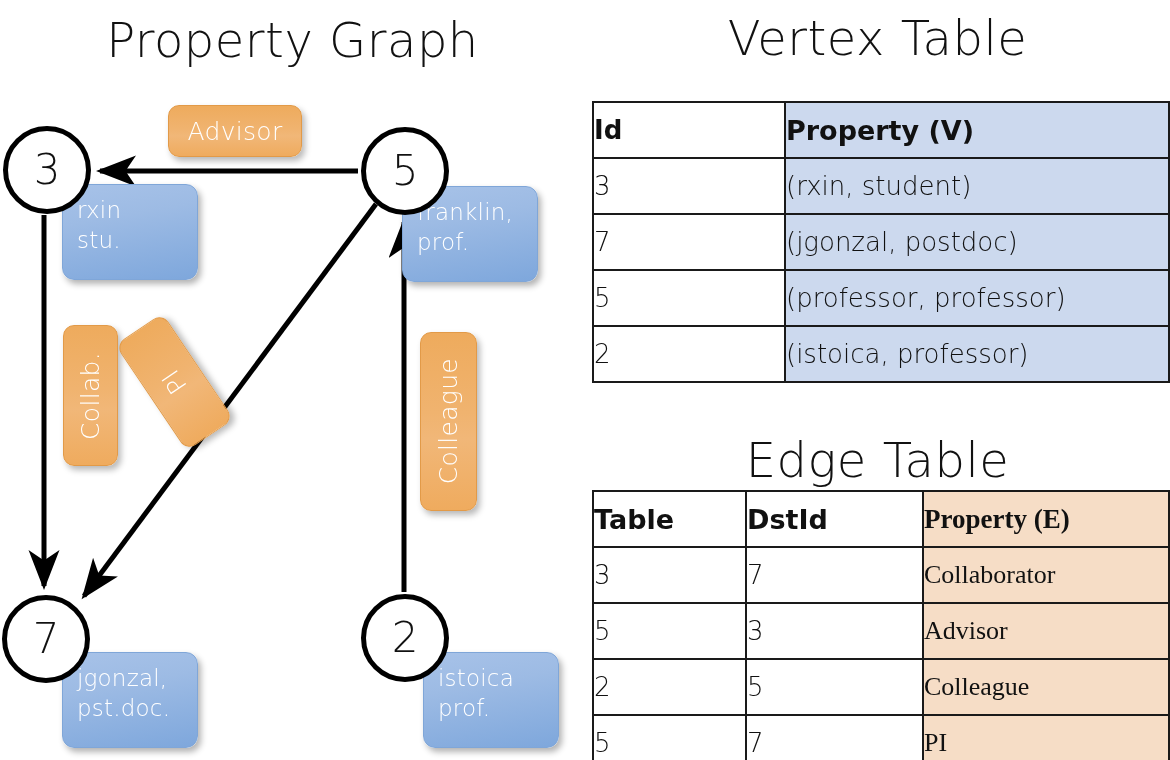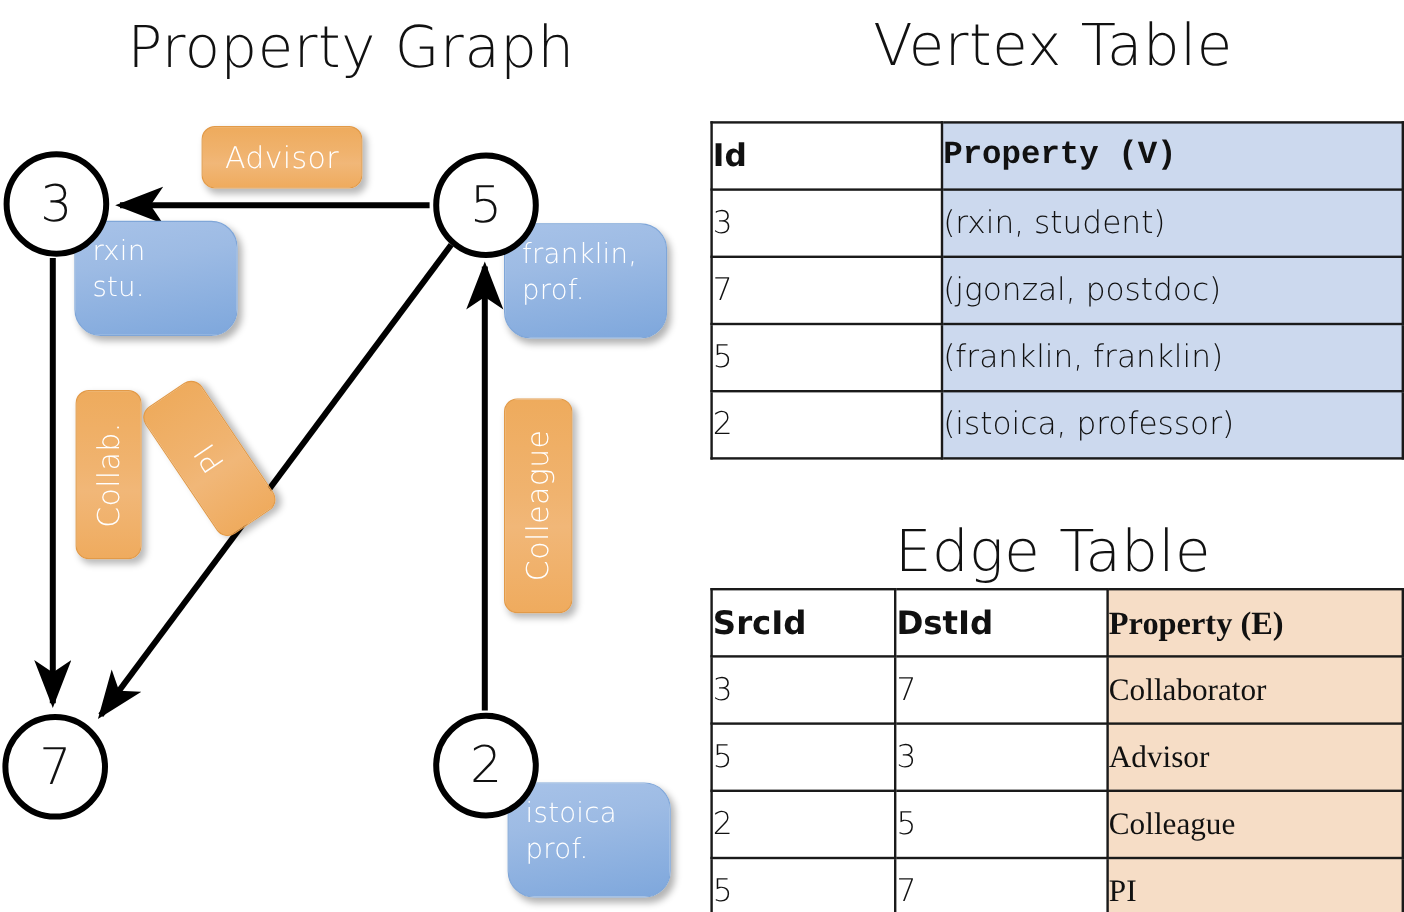--- a/index.html
+++ b/index.html
@@ -80,34 +80,34 @@
   }
   #node-3 { left: 3px;   top: 46px; }
   #node-5 { left: 361px; top: 47px; }
   #node-7 { left: 2px;   top: 515px; }
   #node-2 { left: 361px; top: 514px; }
 
   
   .prop-box {
     position: absolute;
     box-sizing: border-box;
-    border-radius: 22px;
+    border-radius: 12px;
     background: linear-gradient(170deg, #a7c2e8 0%, #9dbbe4 35%, #7ea7dc 100%);
     border: 1px solid #7fa6d8;
     box-shadow: 3px 4px 6px rgba(0,0,0,0.30);
     color: #ffffff;
     font-family: "DejaVu Sans", sans-serif;
     font-weight: 300;
     font-size: 23px;
     line-height: 1.32;
     padding: 10px 0 0 14px;
     letter-spacing: 0.2px;
   }
   #prop-rxin      { left: 62px;  top: 104px; width: 136px; height: 96px; }
-  #prop-franklin  { left: 420px; top: 106px; width: 136px; height: 96px; }
+  #prop-franklin  { left: 402px; top: 106px; width: 136px; height: 96px; }
   #prop-jgonzal   { left: 62px;  top: 572px; width: 136px; height: 96px; }
   #prop-istoica   { left: 423px; top: 572px; width: 136px; height: 96px; }
 
   
   .edge-box {
     position: absolute;
     box-sizing: border-box;
     border-radius: 11px;
     background: linear-gradient(180deg, #eeab5d 0%, #f0b36f 45%, #f1b778 60%, #efab5e 100%);
     border: 1px solid #e29a48;
@@ -176,21 +176,21 @@
   #vertex-table {
     left: 592px; top: 101px;
     width: 576px;
   }
   #vertex-table .col-id    { width: 192px; }
   #vertex-table .col-prop  { width: 384px; background: #ccd9ee; }
   #vertex-table td, #vertex-table th {
     height: 54px;
     font-size: 26px;
   }
-  #vertex-table th.col-prop { font-size: 27px; font-family: Liberation Mono, monospace; }
+  #vertex-table th.col-prop { font-size: 27px; }
 
   #edge-table {
     left: 592px; top: 490px;
     width: 576px;
   }
   #edge-table .col-src  { width: 153px; }
   #edge-table .col-dst  { width: 177px; margin-left: 16px; }
   #edge-table .col-prop { width: 246px; background: #f6ddc6; font-family: Liberation Serif, serif; }
   #edge-table td, #edge-table th {
     height: 54px;
@@ -241,20 +241,24 @@
     </div>
 
     <div class="prop-box" id="prop-rxin">
       <div>rxin</div>
       <div>stu.</div>
     </div>
     <div class="prop-box" id="prop-franklin">
       <div>franklin,</div>
       <div>prof.</div>
     </div>
+    <div class="prop-box" id="prop-jgonzal">
+      <div>jgonzal,</div>
+      <div>pst.doc.</div>
+    </div>
     <div class="prop-box" id="prop-istoica">
       <div>istoica</div>
       <div>prof.</div>
     </div>
 
     <div class="node" id="node-3">
       <span class="node-label">3</span>
     </div>
     <div class="node" id="node-5">
       <span class="node-label">5</span>
@@ -282,38 +286,38 @@
       <tr>
         <td class="col-id">3</td>
         <td class="col-prop">(rxin, student)</td>
       </tr>
       <tr>
         <td class="col-id">7</td>
         <td class="col-prop">(jgonzal, postdoc)</td>
       </tr>
       <tr>
         <td class="col-id">5</td>
-        <td class="col-prop">(franklin, franklin)</td>
+        <td class="col-prop">(professor, professor)</td>
       </tr>
       <tr>
         <td class="col-id">2</td>
         <td class="col-prop">(istoica, professor)</td>
       </tr>
     </tbody>
   </table>
 
   <table class="tbl" id="edge-table">
     <colgroup>
         <col class="col-src">
         <col class="col-dst">
         <col class="col-prop">
       </colgroup>
     <thead>
       <tr>
-        <th class="col-src">SrcId</th>
+        <th class="col-src">Table</th>
         <th class="col-dst">DstId</th>
         <th class="col-prop">Property (E)</th>
       </tr>
     </thead>
     <tbody>
       <tr>
         <td class="col-src">3</td>
         <td class="col-dst">7</td>
         <td class="col-prop">Collaborator</td>
       </tr>

